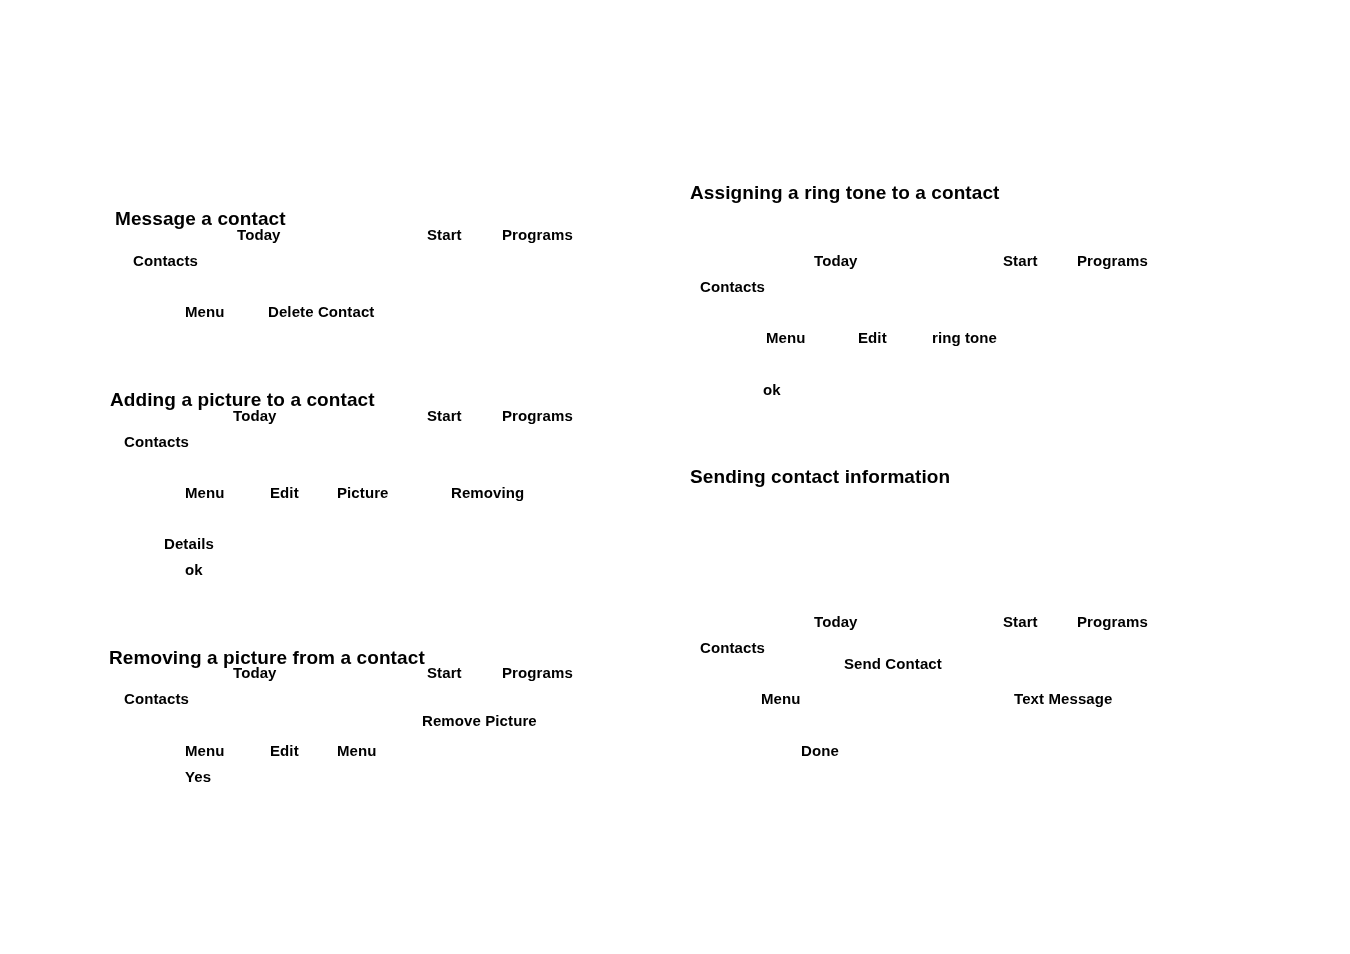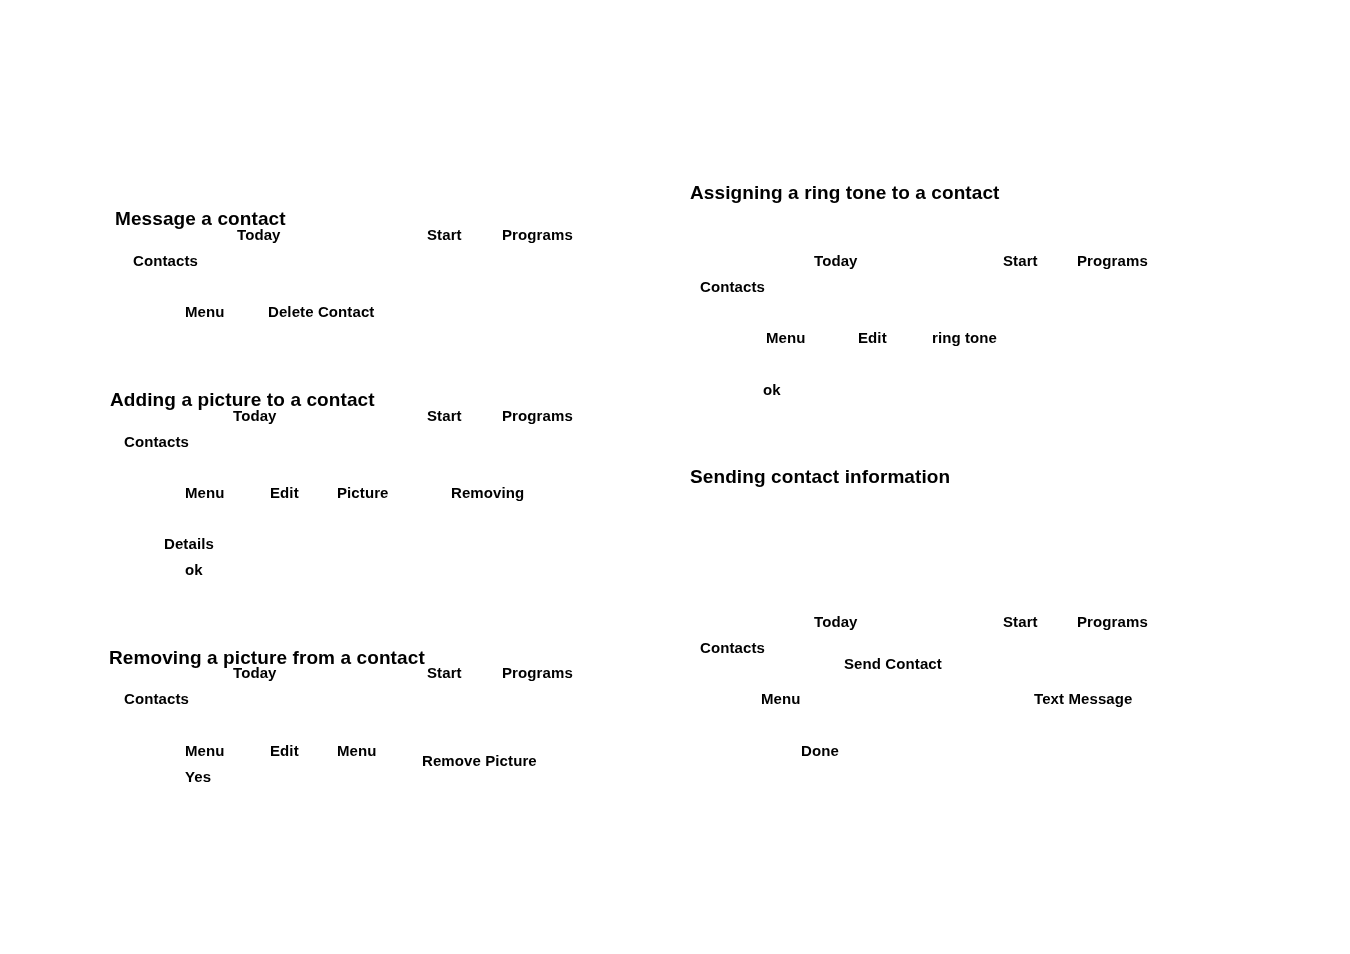--- a/index.html
+++ b/index.html
@@ -89,21 +89,21 @@
     </div>
     <div class="section">
       <div class="heading" style="left: 109px; top: 609px;">Removing a picture from a contact</div>
       <span class="term" style="left: 233px; top: 660px;">Today</span>
       <span class="term" style="left: 427px; top: 660px;">Start</span>
       <span class="term" style="left: 502px; top: 660px;">Programs</span>
       <span class="term" style="left: 124px; top: 686px;">Contacts</span>
       <span class="term" style="left: 185px; top: 738px;">Menu</span>
       <span class="term" style="left: 270px; top: 738px;">Edit</span>
       <span class="term" style="left: 337px; top: 738px;">Menu</span>
-      <span class="term" style="left: 422px; top: 748px;">Remove Picture</span>
+      <span class="term" style="left: 422px; top: 708px;">Remove Picture</span>
       <span class="term" style="left: 185px; top: 764px;">Yes</span>
     </div>
     <div class="section">
       <div class="heading" style="left: 690px; top: 144px;">Assigning a ring tone to a contact</div>
       <span class="term" style="left: 814px; top: 248px;">Today</span>
       <span class="term" style="left: 1003px; top: 248px;">Start</span>
       <span class="term" style="left: 1077px; top: 248px;">Programs</span>
       <span class="term" style="left: 700px; top: 274px;">Contacts</span>
       <span class="term" style="left: 766px; top: 325px;">Menu</span>
       <span class="term" style="left: 858px; top: 325px;">Edit</span>
@@ -111,16 +111,16 @@
       <span class="term" style="left: 763px; top: 377px;">ok</span>
     </div>
     <div class="section">
       <div class="heading" style="left: 690px; top: 428px;">Sending contact information</div>
       <span class="term" style="left: 814px; top: 609px;">Today</span>
       <span class="term" style="left: 1003px; top: 609px;">Start</span>
       <span class="term" style="left: 1077px; top: 609px;">Programs</span>
       <span class="term" style="left: 700px; top: 635px;">Contacts</span>
       <span class="term" style="left: 761px; top: 686px;">Menu</span>
       <span class="term" style="left: 844px; top: 651px;">Send Contact</span>
-      <span class="term" style="left: 1014px; top: 686px; margin-left: 20px;">Text Message</span>
+      <span class="term" style="left: 1014px; top: 686px;">Text Message</span>
       <span class="term" style="left: 801px; top: 738px;">Done</span>
     </div>
   </div>
 
 </body></html>

